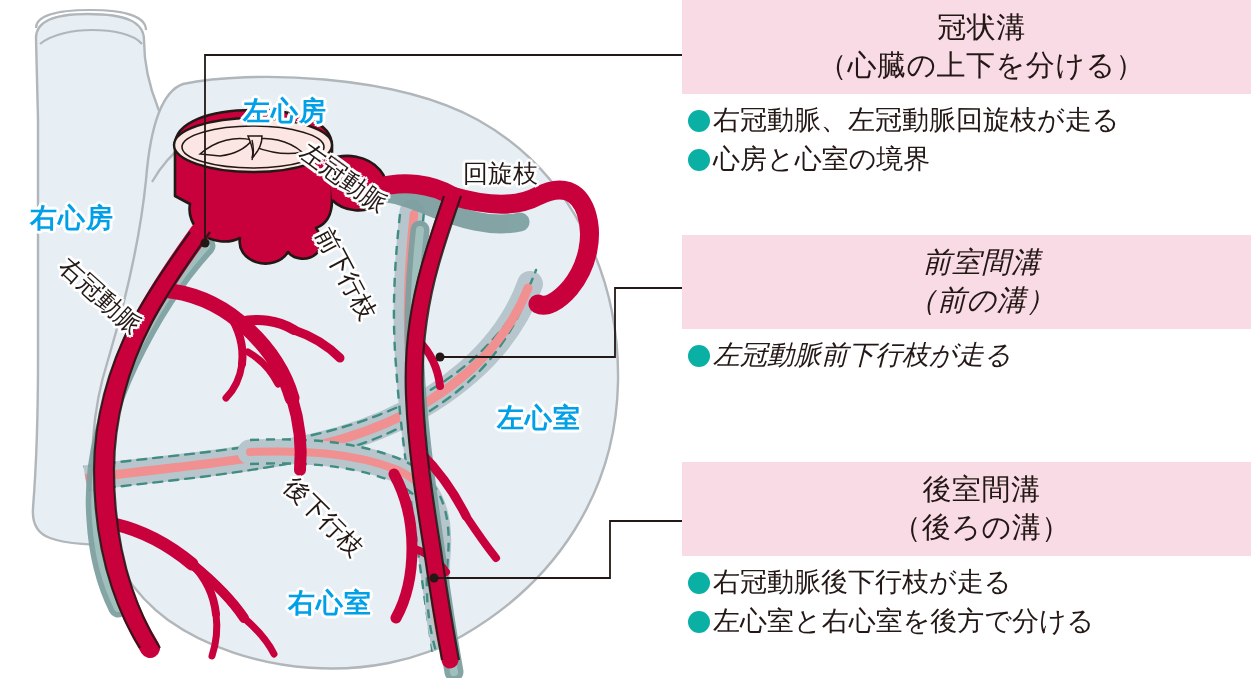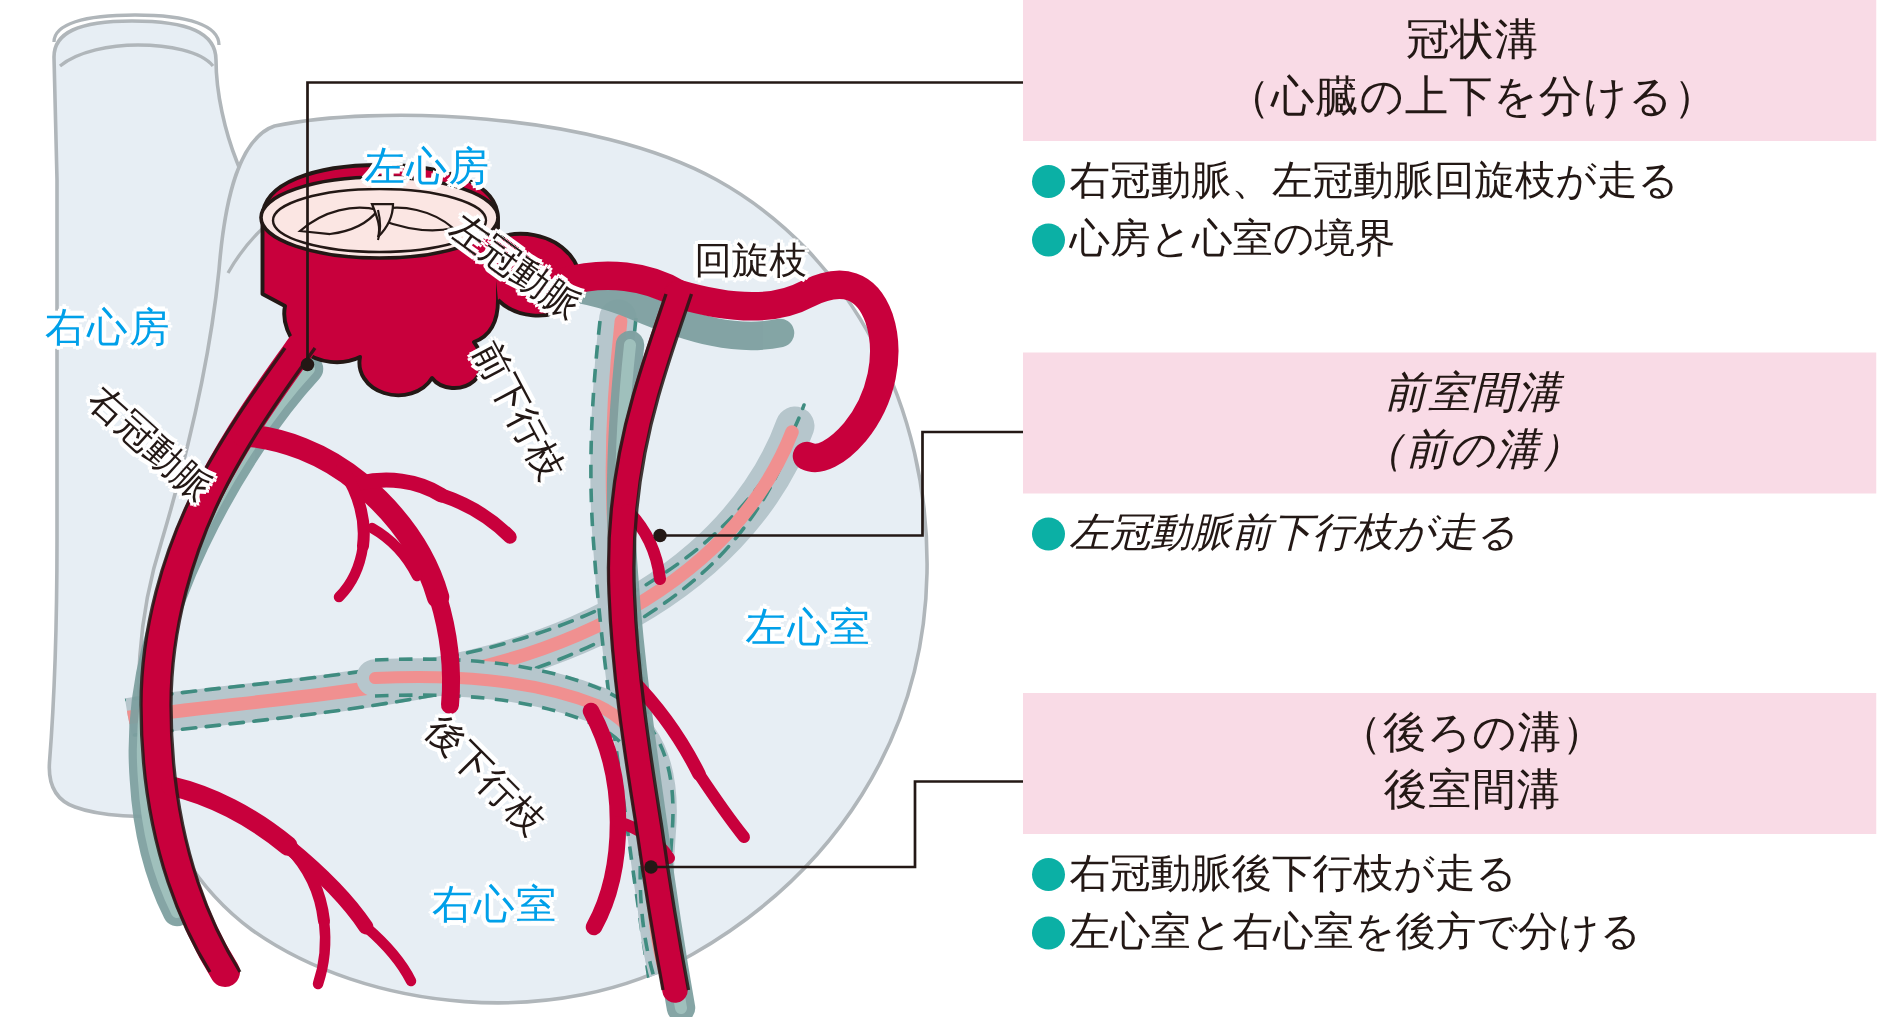--- a/index.html
+++ b/index.html
@@ -40,21 +40,21 @@
     flex:0 0 auto;
     width:22px;height:22px;border-radius:50%;
     background:#0bb0a5;
     margin-top:7px;margin-right:3px;
   }
   .btxt{display:block;}
 
   
   .lbl{position:absolute;white-space:nowrap;pointer-events:none;}
   .lbl-cy{
-    color:#00a0e9;font-weight:normal;font-size:27px;
+    color:#00a0e9;font-weight:bold;font-size:27px;
     -webkit-text-stroke:0px;
     text-shadow:
       2px 0 0 #fff,-2px 0 0 #fff,0 2px 0 #fff,0 -2px 0 #fff,
       2px 2px 0 #fff,-2px 2px 0 #fff,2px -2px 0 #fff,-2px -2px 0 #fff,
       3px 0 0 #fff,-3px 0 0 #fff,0 3px 0 #fff,0 -3px 0 #fff;
     letter-spacing:1px;
   }
   .lbl-bk{
     color:#231815;font-size:25px;
     text-shadow:
@@ -270,22 +270,22 @@
       <div class="panel-body">
         <div class="bullet-row">
           <span class="dot"></span>
           <span class="btxt">左冠動脈前下行枝が走る</span>
         </div>
       </div>
     </div>
 
     <div class="panel" style="top:462px;">
       <div class="panel-head">
+        <span class="ln">後室間溝</span>
         <span class="ln">（後ろの溝）</span>
-        <span class="ln">後室間溝</span>
       </div>
       <div class="panel-body">
         <div class="bullet-row">
           <span class="dot"></span>
           <span class="btxt">右冠動脈後下行枝が走る</span>
         </div>
         <div class="bullet-row">
           <span class="dot"></span>
           <span class="btxt">左心室と右心室を後方で分ける</span>
         </div>

